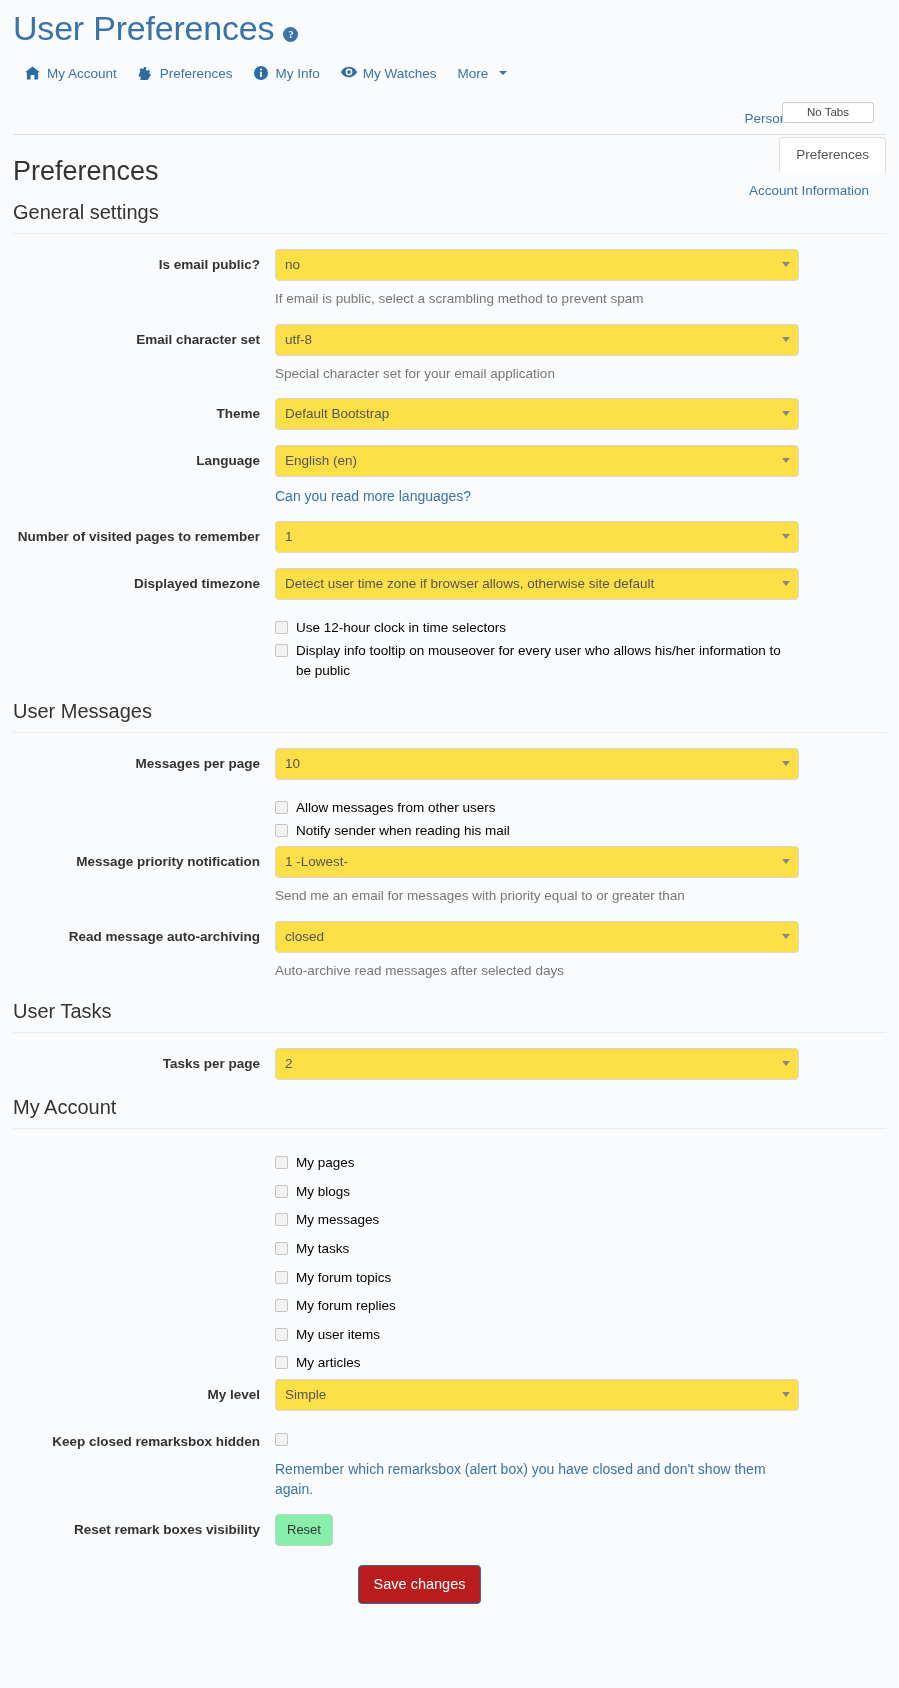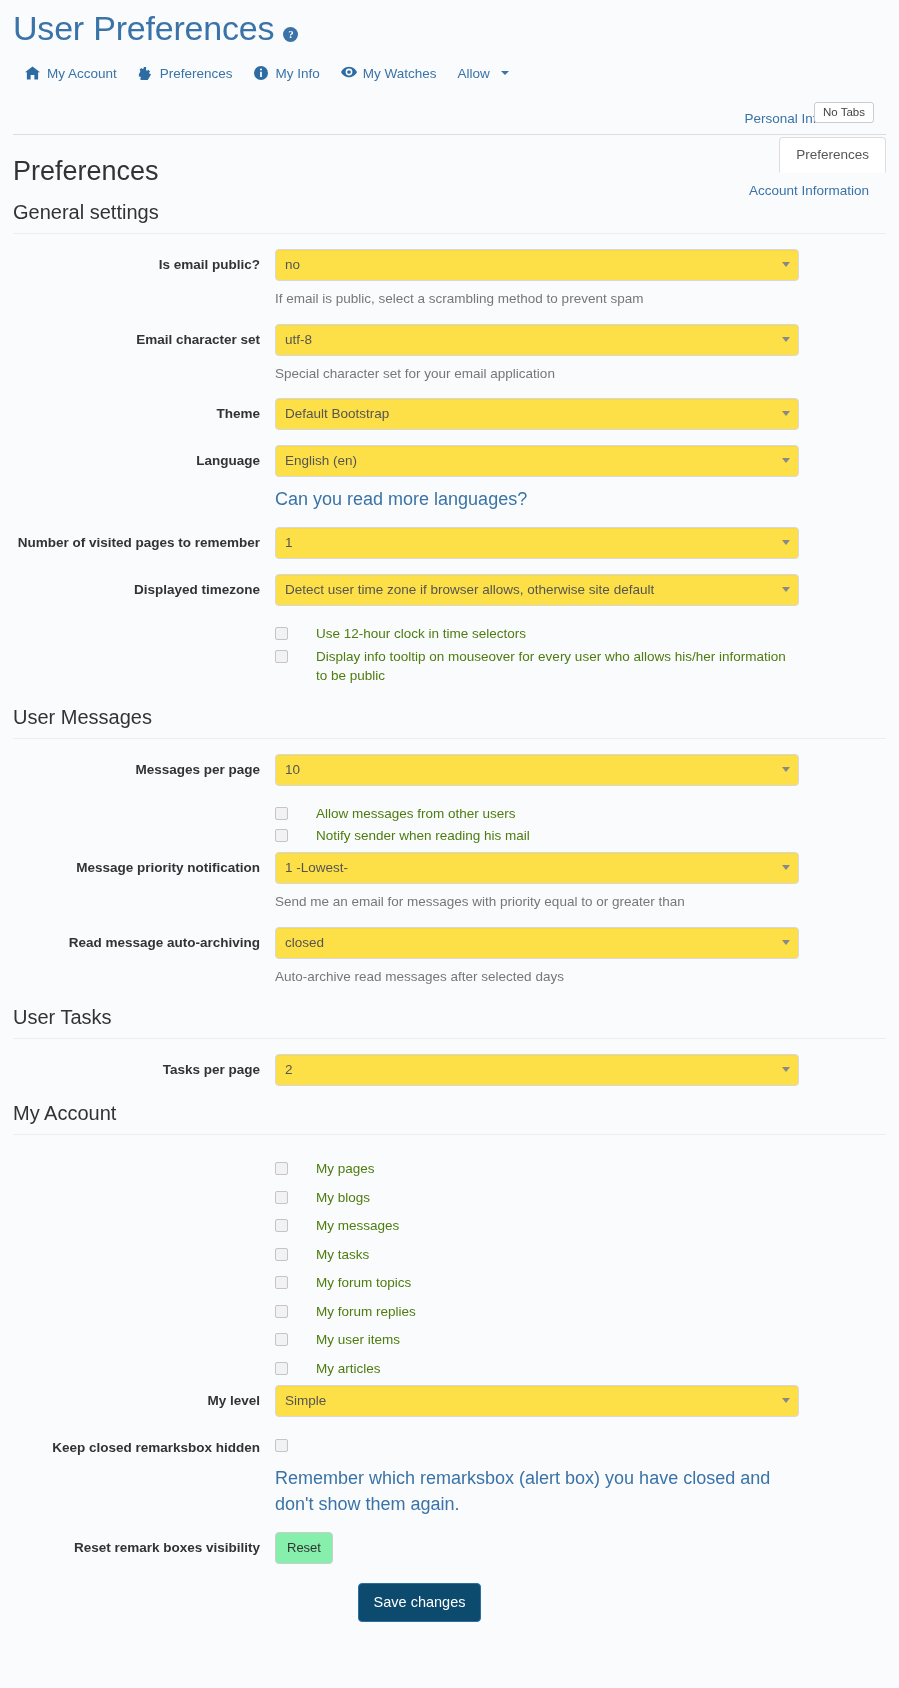--- a/index.html
+++ b/index.html
@@ -120,21 +120,21 @@
   }
   .no-tabs {
     position: absolute;
     right: 12px;
     top: 2px;
     font-size: 11.5px;
     color: #444;
     background: #fff;
     border: 1px solid #cccccc;
     border-radius: 3px;
-    padding: 3px 8px;
+    padding: 3px 24px;
     line-height: 13px;
   }
 
   
   h1.content-title {
     font-size: 27px;
     font-weight: normal;
     color: #333333;
     margin: 20px 0 0 0;
     line-height: 1.2;
@@ -205,37 +205,36 @@
     pointer-events: none;
   }
 
   .help-text {
     font-size: 13.5px;
     color: #777777;
     margin-top: 8px;
     line-height: 1.45;
   }
   .help-link {
-    font-size: 18px;
+    font-size: 14px;
     color: #3a73a8;
     margin-top: 9px;
     display: block;
     text-decoration: none;
     line-height: 1.45;
   }
 
   
   .cbrow {
     display: flex;
     align-items: flex-start;
     margin-top: 3px;
     font-size: 13.5px;
-    color: #4d7c0f;
+    color: #000000;
     line-height: 1.45;
-    gap: 20px;
   }
   .cbox {
     width: 13px; height: 13px;
     min-width: 13px;
     border: 1px solid #c5c5c5;
     border-radius: 2px;
     background: #f2f2f2;
     margin-right: 8px;
     margin-top: 3px;
     display:inline-block;
@@ -254,21 +253,21 @@
     border: 1px solid #cccccc;
     border-radius: 4px;
     padding: 6px 11px;
     line-height: 18px;
     cursor: pointer;
     font-family: "Liberation Sans", sans-serif;
   }
   .btn-save {
     font-size: 14.5px;
     color: #ffffff;
-    background: #0c4a6e;
+    background: #b91c1c;
     border: 1px solid #2e6da4;
     border-radius: 4px;
     padding: 9px 15px;
     cursor: pointer;
     font-family: "Liberation Sans", sans-serif;
     line-height: 19px;
   }
   .save-wrap {
     display:flex;
     justify-content: center;
@@ -316,21 +315,21 @@
     <a href="#">
       <span class="mi">
         <svg class="ic" width="16" height="12" viewBox="0 0 18 12">
             <path d="M9 0C4.5 0 1.3 3.2 0 6c1.3 2.8 4.5 6 9 6s7.7-3.2 9-6c-1.3-2.8-4.5-6-9-6zm0 9.8A3.8 3.8 0 1 1 9 2.2a3.8 3.8 0 0 1 0 7.6z"></path>
             <circle cx="9" cy="6" r="2.1"></circle>
           </svg>
       </span>
       <span>My Watches</span>
     </a>
     <a href="#">
-      <span>Allow</span>
+      <span>More</span>
       <span class="caret"></span>
     </a>
   </nav>
 
 
   <div class="tabs-wrap">
     <div class="tabs">
       <a class="tab" href="#">Personal Information</a>
       <a class="tab active" href="#">Preferences</a>
       <a class="tab" href="#">Account Information</a>

